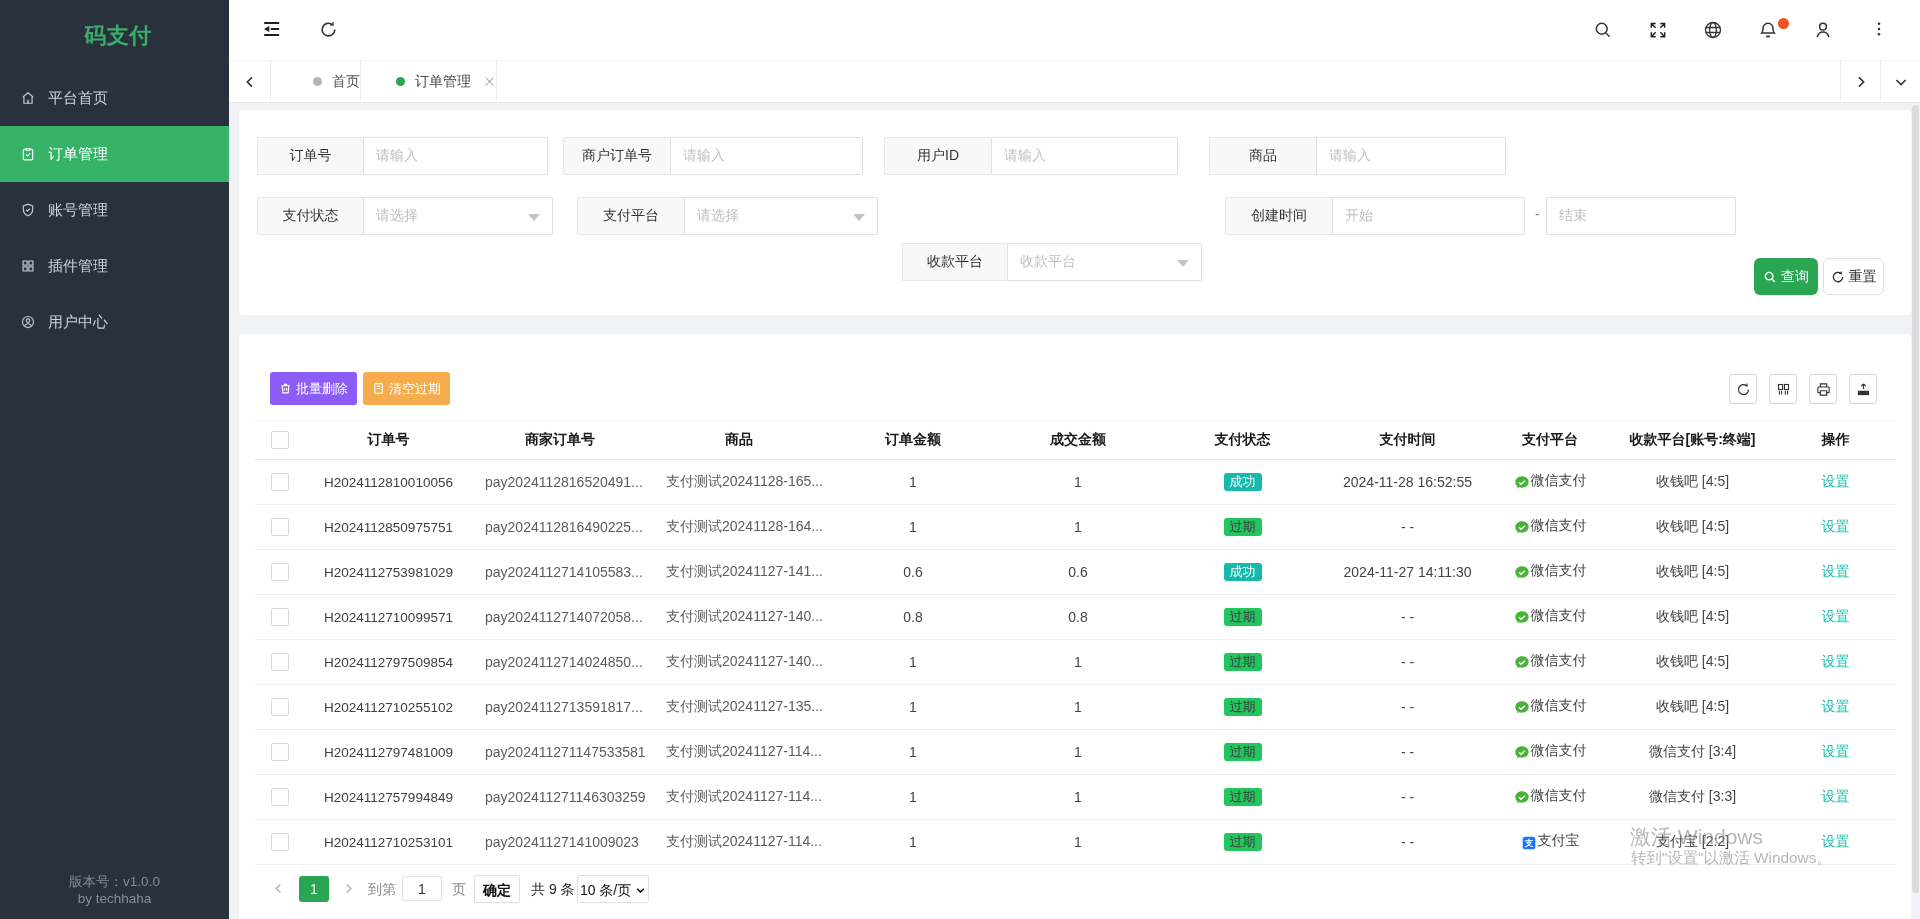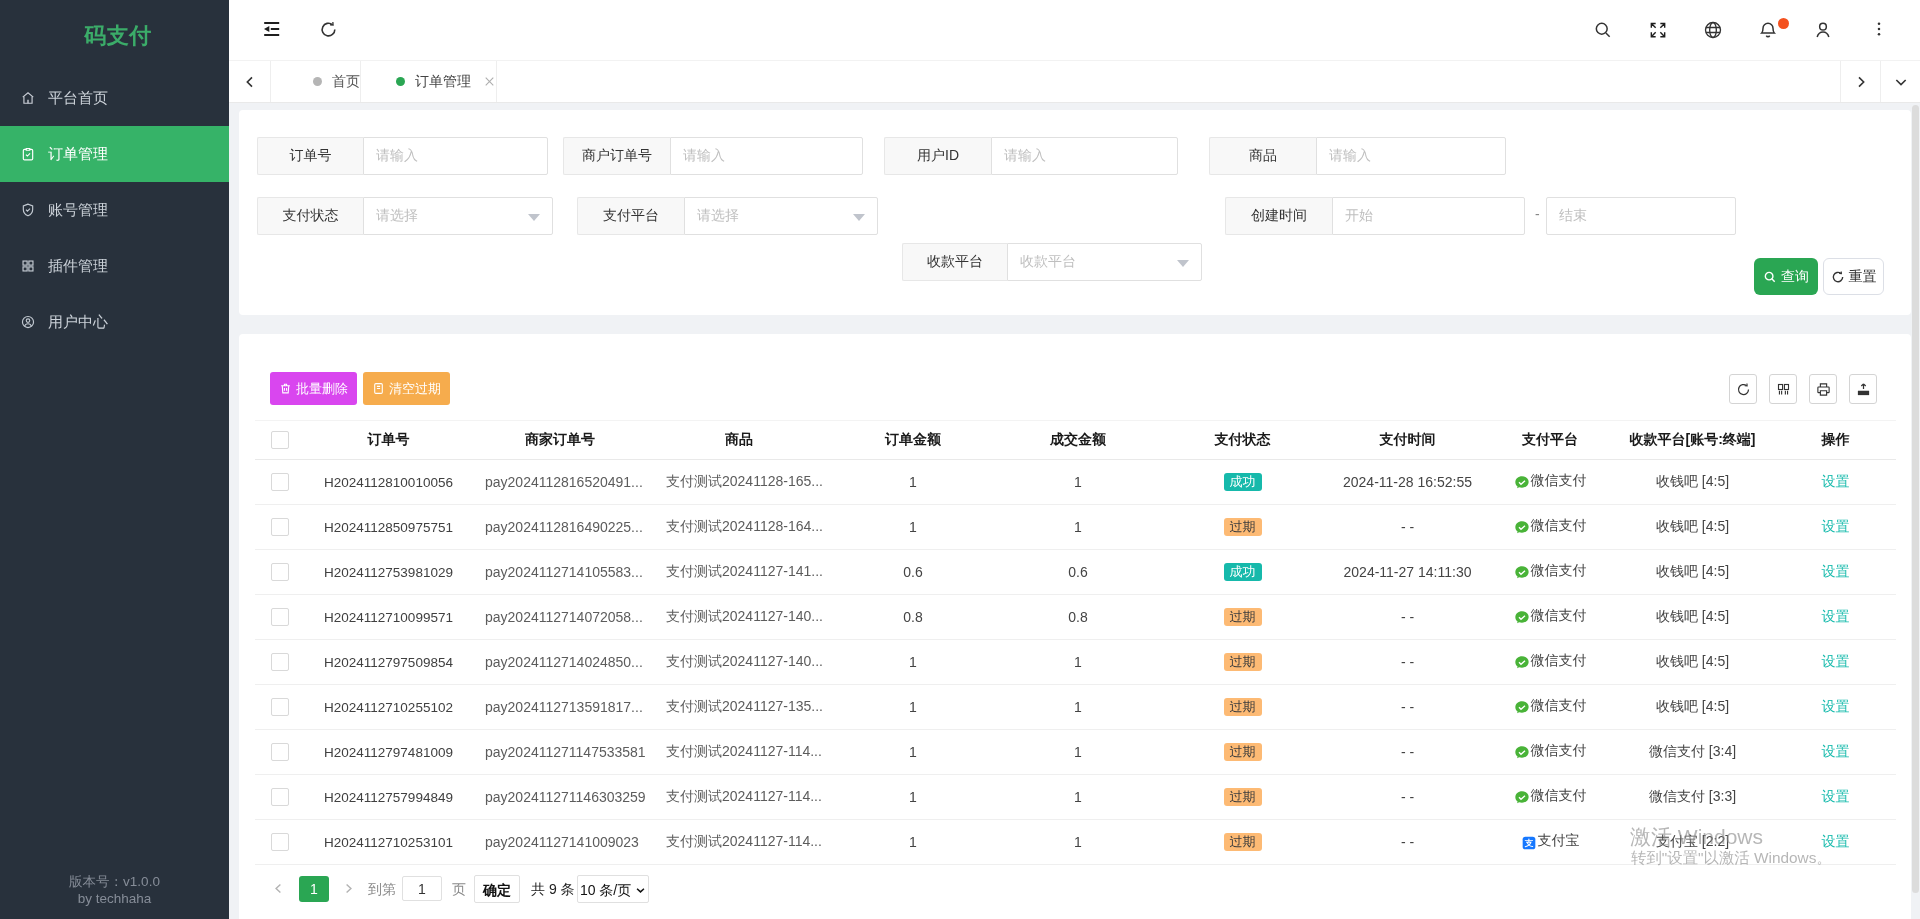--- a/index.html
+++ b/index.html
@@ -45,21 +45,21 @@
 .tbtn { position:absolute; top:38px; height:33px; border-radius:3px; color:#fff; font-size:13px; display:flex; align-items:center; justify-content:center; }
 .ibtn { position:absolute; top:40px; width:28px; height:30px; border:1px solid #d4d4d4; border-radius:3px; background:#fff; display:flex; align-items:center; justify-content:center; }
 
 
 table.grid { position:absolute; left:16px; top:86px; border-collapse:collapse; table-layout:fixed; width:1641px; }
 table.grid th { font-weight:bold; color:#1a1a1a; font-size:14px; height:39px; border-top:1px solid #f3f3f3; border-bottom:1px solid #e9e9e9; text-align:center; }
 table.grid td { height:45px; border-bottom:1px solid #efefef; text-align:center; font-size:14px; color:#444; }
 .ell { white-space:nowrap; overflow:hidden; display:block; text-align:left; padding-left:13px; color:#5c5c5c; }
 a.oid { color:#404040; text-decoration:none; font-size:13.5px; }
 .badge { display:inline-block; background:#16b9ab; color:#fff; font-size:13px; border-radius:3px; padding:0 6px; height:18px; line-height:18px; }
-.badge2 { display:inline-block; background:#fdba74; color:#3c3c3c; font-size:13px; border-radius:3px; padding:0 6px; height:18px; line-height:18px; }
+.badge2 { display:inline-block; background:#22c55e; color:#3c3c3c; font-size:13px; border-radius:3px; padding:0 6px; height:18px; line-height:18px; }
 .setl { color:#1bbcae; }
 .cb { display:inline-block; width:18px; height:18px; border:1px solid #d9d9d9; border-radius:2px; background:#fff; vertical-align:middle; }
 .pfrm { display:inline-flex; align-items:center; gap:1px; color:#444; } .pfrm svg { margin-top:4px; }
 
 
 .pg span { position:absolute; font-size:14px; }
 .pg .num { left:60px; top:542px; width:30px; height:26px; background:#2aa653; color:#fff; border-radius:3px; text-align:center; line-height:26px; }
 .pg .ipt { left:163px; top:542px; width:40px; height:25px; border:1px solid #e0e0e0; border-radius:2px; text-align:center; color:#333; line-height:25px; }
 .pg .ok { left:235px; top:541px; width:46px; height:28px; border:1px solid #e0e0e0; border-radius:2px; font-weight:bold; color:#111; text-align:center; line-height:28px; }
 .pg .sel { left:338px; top:541px; width:72px; height:28px; border:1px solid #e0e0e0; border-radius:2px; color:#111; line-height:28px; text-align:center; }
@@ -211,21 +211,21 @@
         <circle cx="10.5" cy="10.5" r="6.5"></circle>
         <path d="M15.5 15.5 20 20"></path>
       </svg>查询</div>
   <div class="btn btn-plain" style="left:1584px; top:148px; width:61px;"><svg width="14" height="14" viewBox="0 0 24 24" fill="none" stroke="#333" stroke-width="2.4" style="margin-right:4px">
         <path d="M20 12a8 8 0 1 1-3-6.2"></path>
         <path d="M17.5 2.5l.3 3.8-3.8-.3" stroke-width="2"></path>
       </svg>重置</div>
 </div>
 
 <div class="card2">
-  <div class="tbtn" style="left:31px; width:87px; background:#d946ef;"><svg width="13" height="13" viewBox="0 0 24 24" fill="none" stroke="#fff" stroke-width="2" style="margin-right:4px">
+  <div class="tbtn" style="left:31px; width:87px; background:#8b5cf6;"><svg width="13" height="13" viewBox="0 0 24 24" fill="none" stroke="#fff" stroke-width="2" style="margin-right:4px">
         <path d="M4 7h16M10 7V4h4v3M6 7l1 13h10l1-13M10 11v5M14 11v5"></path>
       </svg>批量删除</div>
   <div class="tbtn" style="left:124px; width:87px; background:#f6ac4d;"><svg width="13" height="13" viewBox="0 0 24 24" fill="none" stroke="#fff" stroke-width="2" style="margin-right:4px">
         <rect x="5" y="3" width="14" height="18" rx="2"></rect>
         <path d="M9 8h6M9 12h6"></path>
       </svg>清空过期</div>
   <div class="ibtn" style="left:1490px">
       <svg width="15" height="15" viewBox="0 0 24 24" fill="none" stroke="#333" stroke-width="2">
         <path d="M20 12a8 8 0 1 1-3-6.2"></path>
         <path d="M17.5 2.5l.3 3.8-3.8-.3" stroke-width="1.8"></path>

